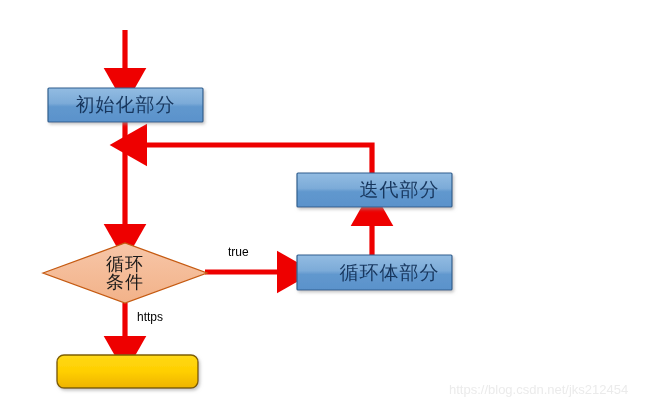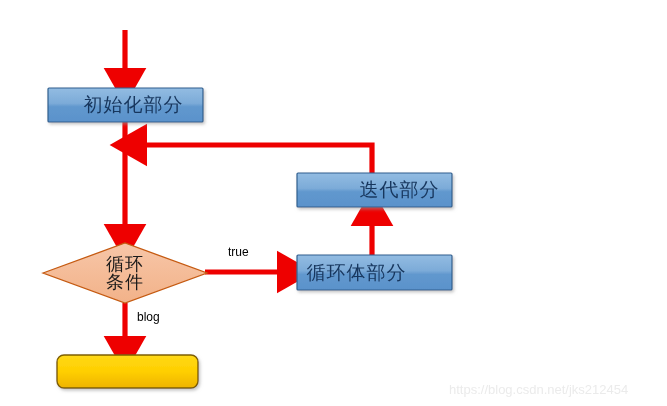--- a/index.html
+++ b/index.html
@@ -107,29 +107,29 @@
 
     <rect x="297" y="173" width="155" height="34" rx="1" ry="1" fill="url(#procGrad)" stroke="#2e5f8f" stroke-width="1.2" filter="url(#softShadow)"></rect>
 
     <rect x="297" y="255" width="155" height="35" rx="1" ry="1" fill="url(#procGrad)" stroke="#2e5f8f" stroke-width="1.2" filter="url(#softShadow)"></rect>
 
     <polygon points="43,273 125,243 207,273 125,303" fill="url(#decGrad)" stroke="#c55a11" stroke-width="1.3"></polygon>
 
     <rect x="57" y="355" width="141" height="33" rx="7" ry="7" fill="url(#termGrad)" stroke="#7f5f00" stroke-width="1.4" filter="url(#softShadow)"></rect>
   </svg>
 
-  <div class="node-label" style="left:56px; top:88px; width:155px; height:34px;">初始化部分</div>
+  <div class="node-label" style="left:48px; top:88px; width:155px; height:34px;">初始化部分</div>
 
   <div class="node-label" style="left:297px; top:173px; width:155px; height:34px;margin-left:25px;">迭代部分</div>
 
   <div class="node-label dark-text" style="left:43px; top:243px; width:164px; height:60px; font-size:18px; line-height:1.0;">循环
 条件</div>
 
-  <div class="node-label" style="left:279px; top:255px; width:155px; height:35px;">循环体部分</div>
+  <div class="node-label" style="left:312px; top:255px; width:155px; height:35px;">循环体部分</div>
 
 
   <div class="edge-label" style="left:228px; top:246px;">true</div>
 
-  <div class="edge-label" style="left:137px; top:311px;">blog</div>
+  <div class="edge-label" style="left:137px; top:311px;">https</div>
 
   <div class="watermark" style="left:449px; top:383px;">https://blog.csdn.net/jks212454</div>
 
 </div>
 
 </body></html>

